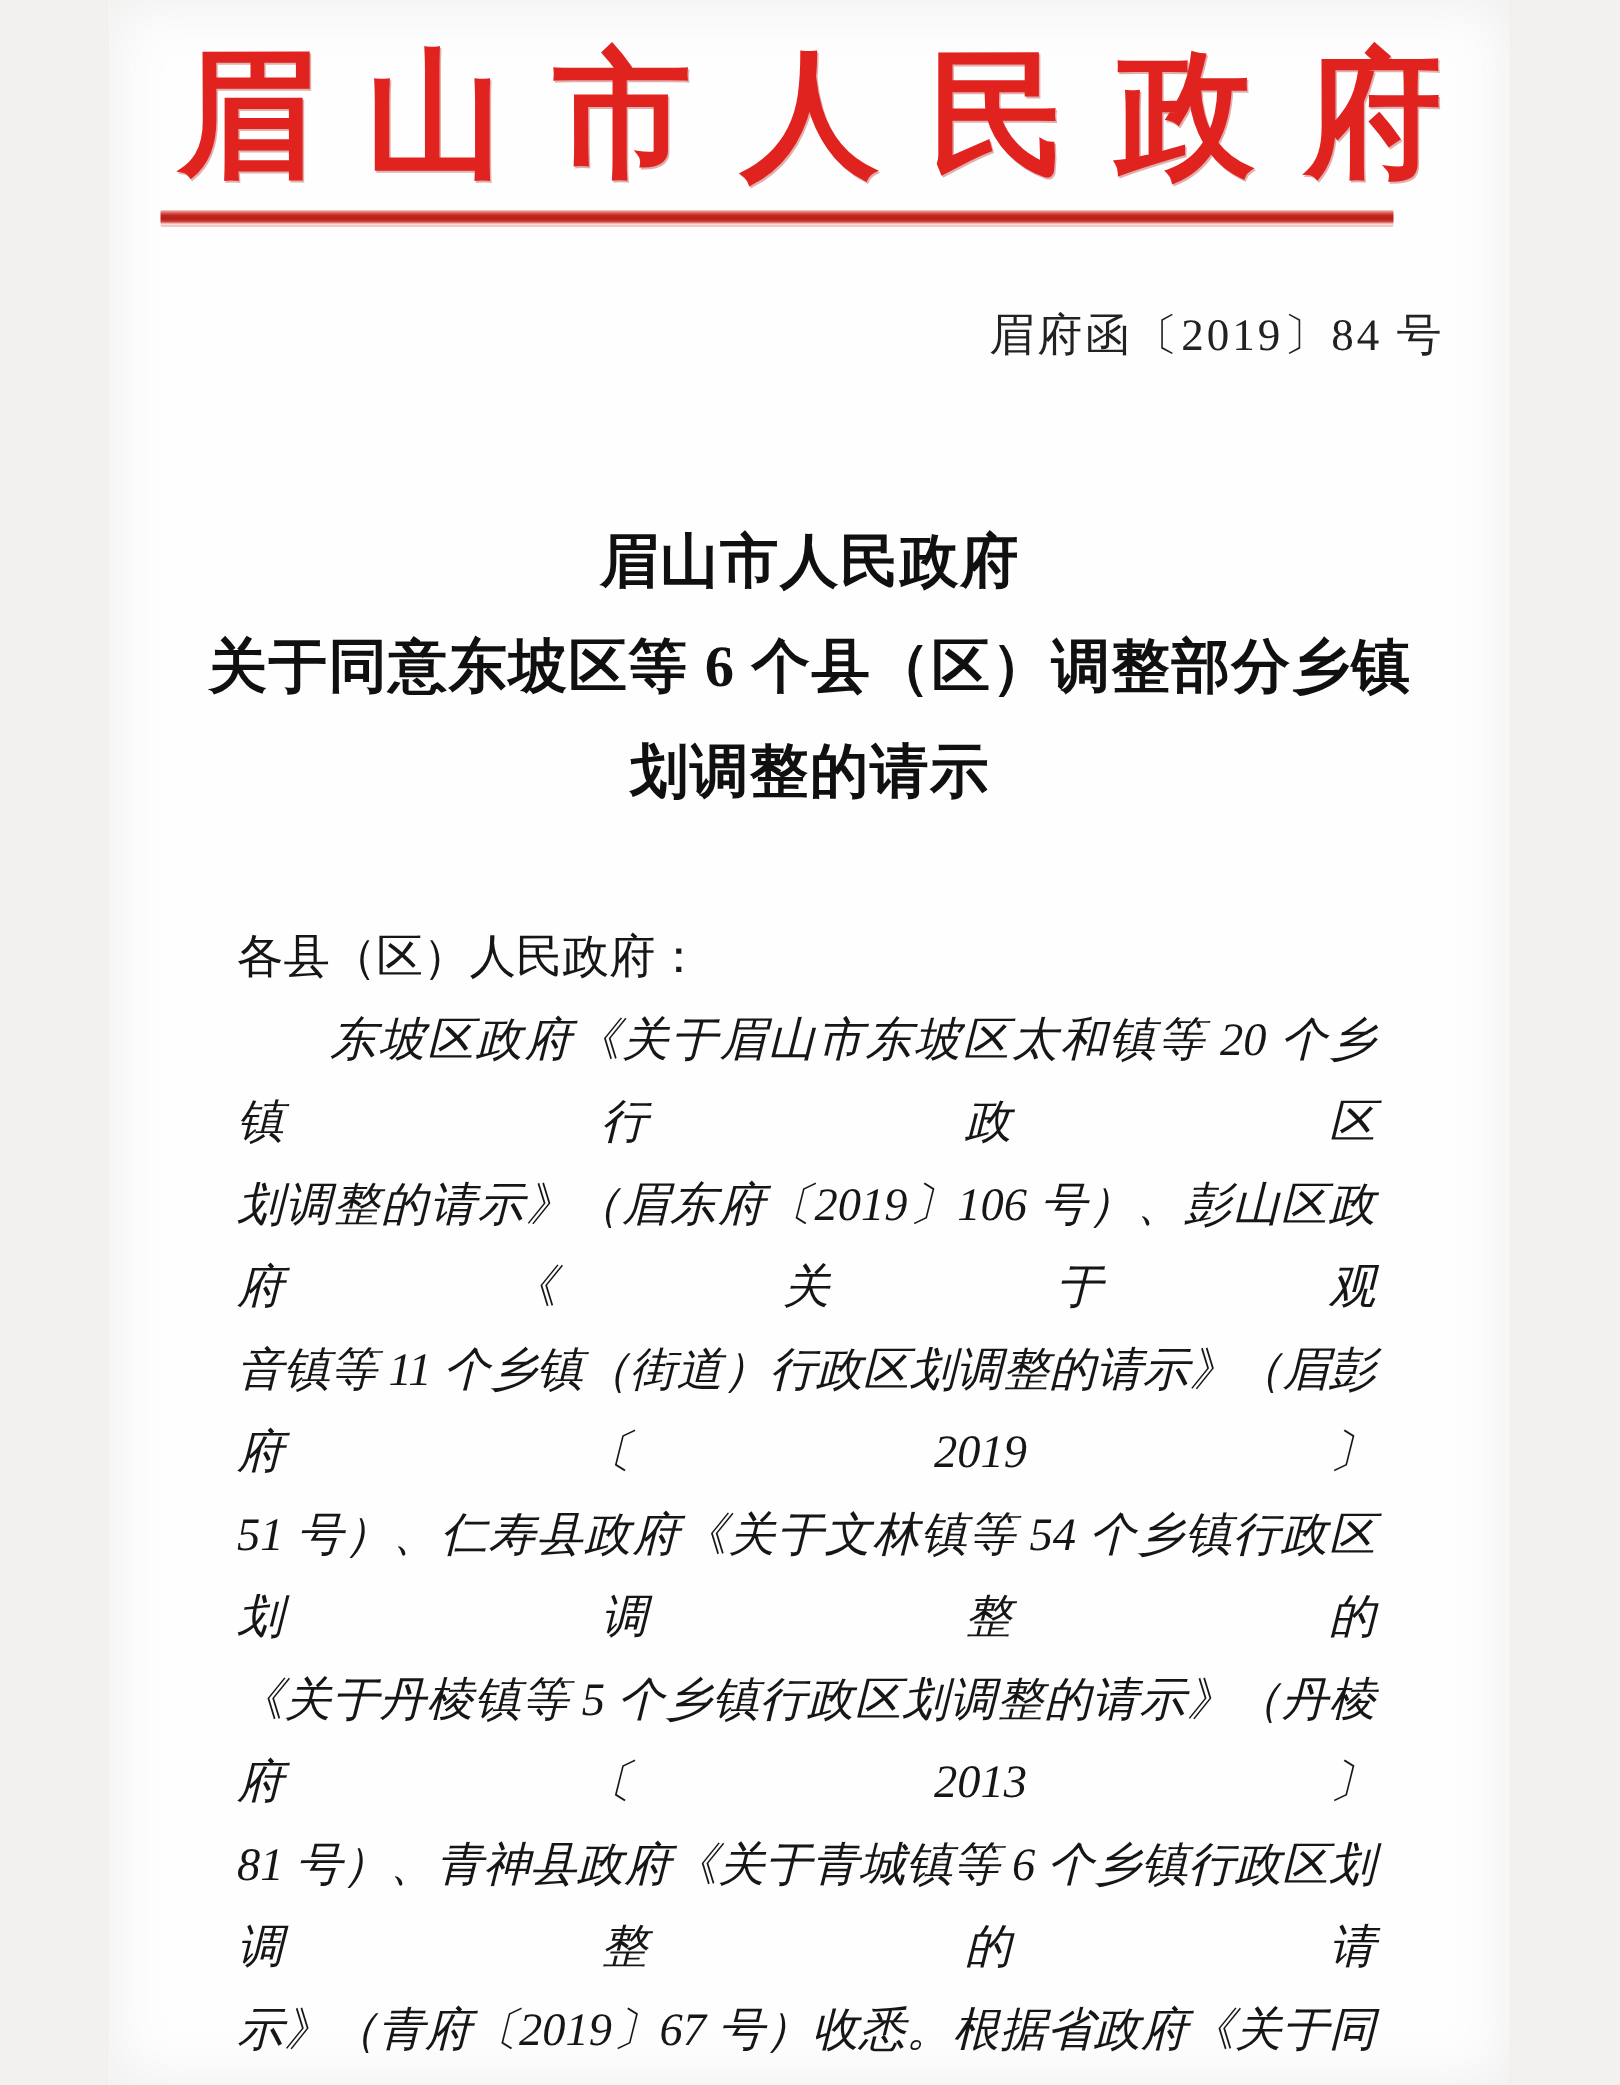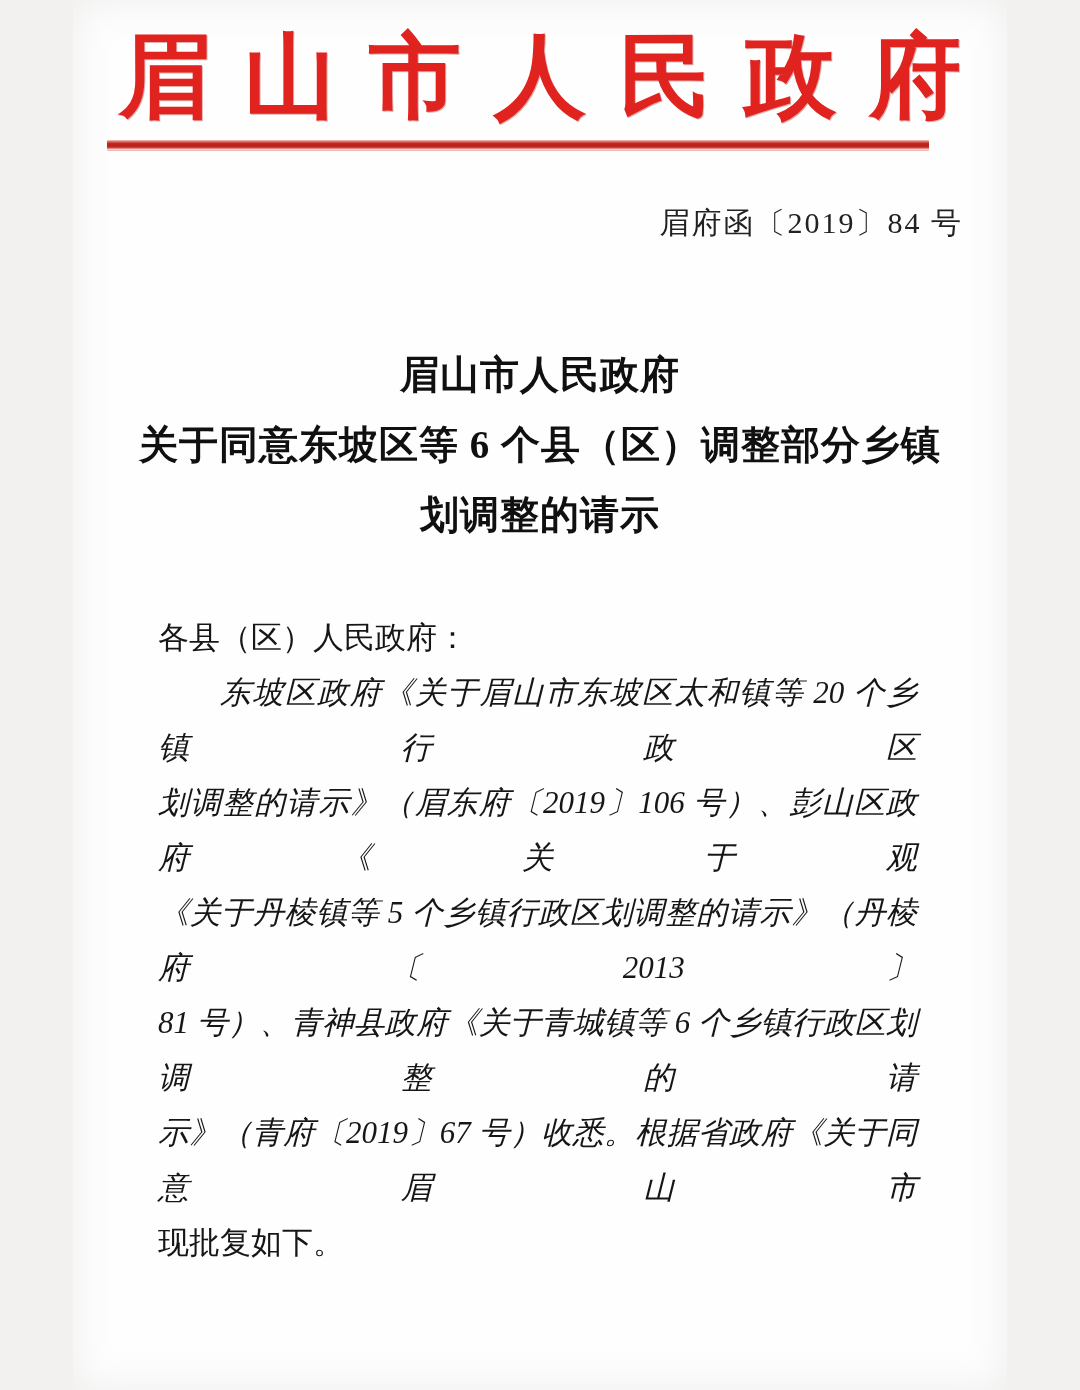--- a/index.html
+++ b/index.html
@@ -92,20 +92,22 @@
   <div class="title-block">
     <div class="title-line">眉山市人民政府</div>
     <div class="title-line">关于同意东坡区等 6 个县（区）调整部分乡镇</div>
     <div class="title-line">划调整的请示</div>
   </div>
 
   <div class="body-block">
     <p class="body-line">各县（区）人民政府：</p>
     <p class="body-line justify indent">东坡区政府《关于眉山市东坡区太和镇等 20 个乡镇行政区</p>
     <p class="body-line justify">划调整的请示》（眉东府〔2019〕106 号）、彭山区政府《关于观</p>
+    <p class="body-line justify">音镇等 11 个乡镇（街道）行政区划调整的请示》（眉彭府〔2019〕</p>
+    <p class="body-line justify">51 号）、仁寿县政府《关于文林镇等 54 个乡镇行政区划调整的</p>
     <p class="body-line justify">《关于丹棱镇等 5 个乡镇行政区划调整的请示》（丹棱府〔2013〕</p>
     <p class="body-line justify">81 号）、青神县政府《关于青城镇等 6 个乡镇行政区划调整的请</p>
     <p class="body-line justify">示》（青府〔2019〕67 号）收悉。根据省政府《关于同意眉山市</p>
     <p class="body-line">现批复如下。</p>
 
   </div>
 
 </div>
 
 </body></html>

